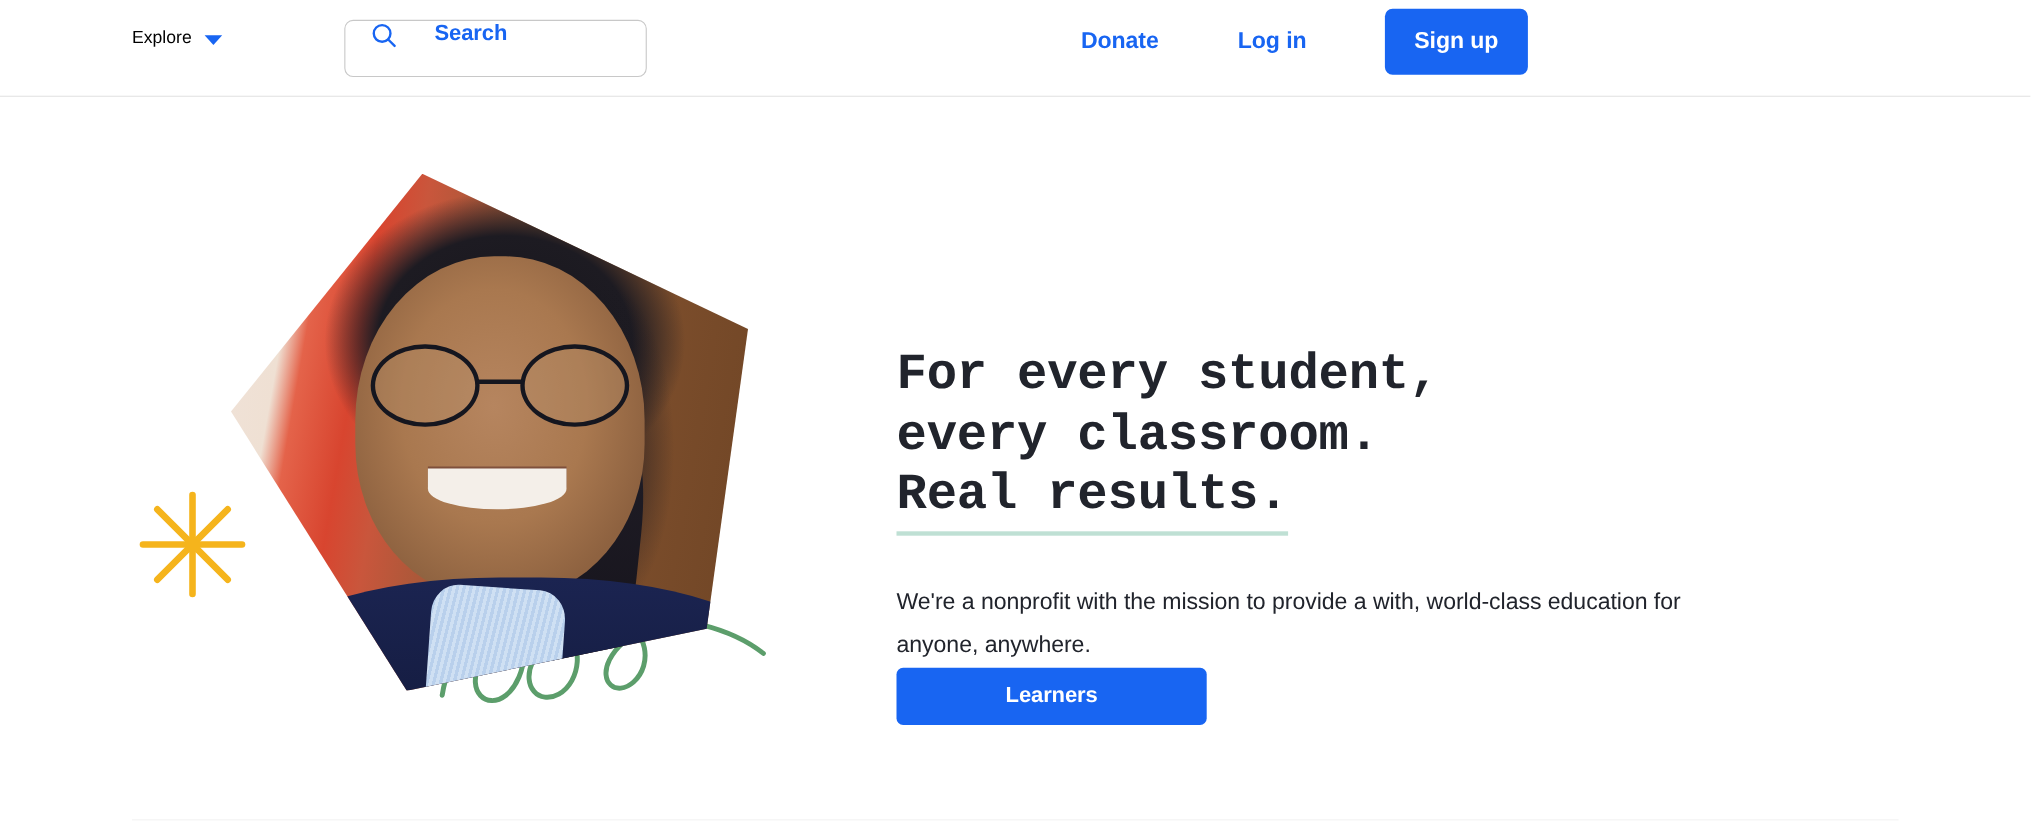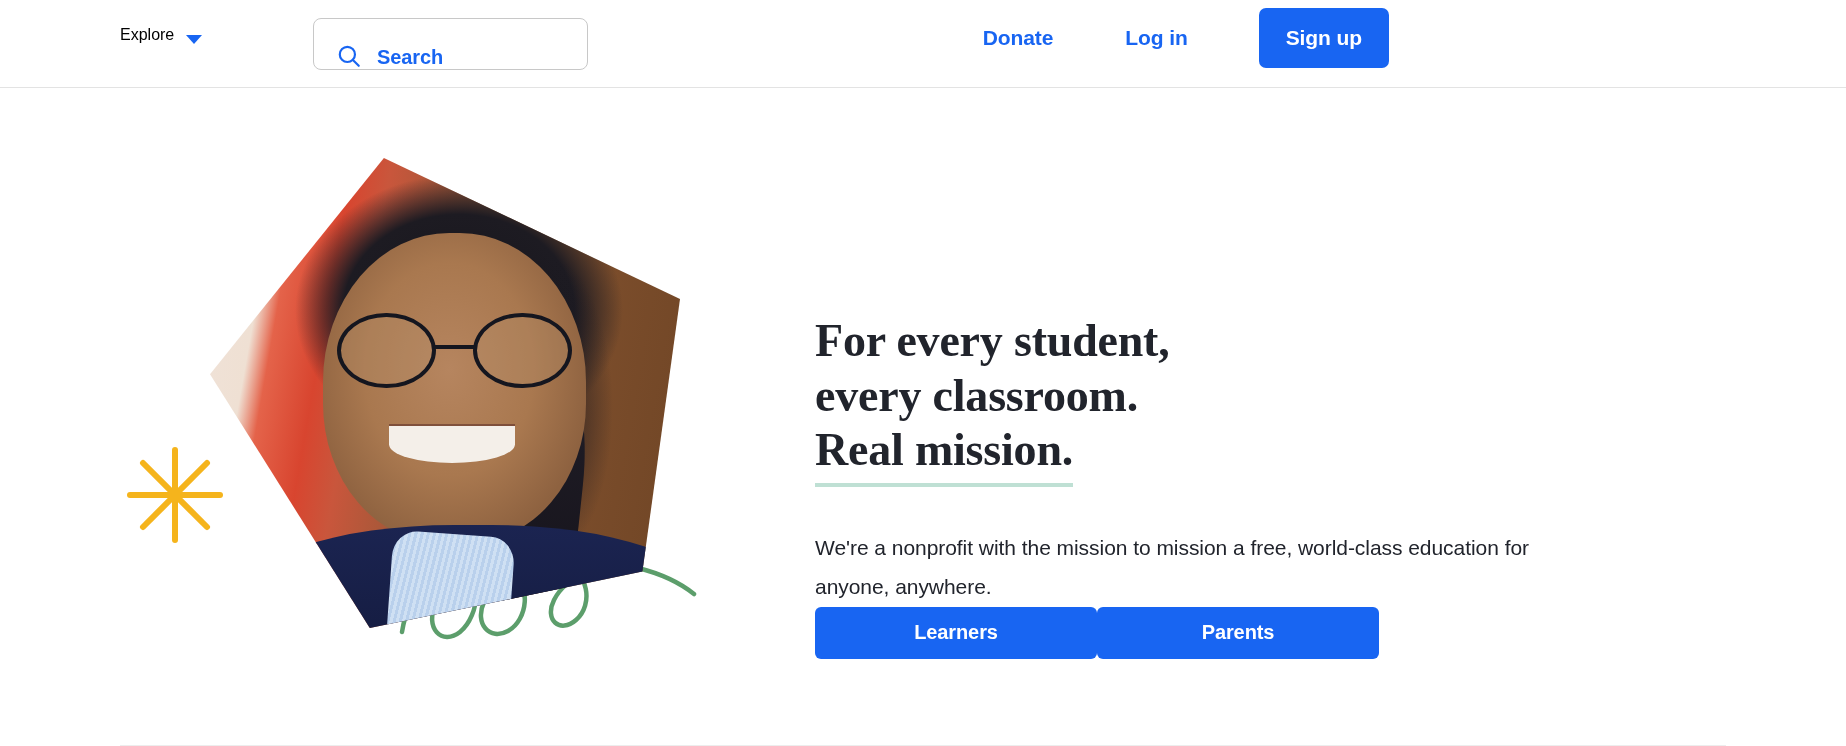--- a/index.html
+++ b/index.html
@@ -19,21 +19,21 @@
     width: 100%;
     border-bottom: 1px solid #e3e3e3;
     background: #ffffff;
   }
 
   .nav-explore {
     position: absolute;
     left: 120px;
     top: 26px;
     display: flex;
-    align-items: flex-end;
+    align-items: center;
     gap: 12px;
     cursor: pointer;
   }
   .caret {
     width: 0; height: 0;
     border-left: 8px solid transparent;
     border-right: 8px solid transparent;
     border-top: 9px solid #1865f2;
     margin-top: 3px;
   }
@@ -41,23 +41,23 @@
   .search-box {
     position: absolute;
     left: 313px;
     top: 18px;
     width: 275px;
     height: 52px;
     border: 1px solid #c8c8c8;
     border-radius: 8px;
     background: #fff;
     display: flex;
-    align-items: flex-end;
+    align-items: flex-start;
     padding-left: 22px;
-    gap: 15px;
+    gap: 33px;
     cursor: text;
   }
   .search-icon { flex: 0 0 auto; display:block; }
   .search-placeholder {
     color: #1865f2;
     font-size: 20px;
     font-weight: bold;
     letter-spacing: -0.1px;
   }
 
@@ -212,21 +212,21 @@
   .deco-loops  { left: 268px; top: 370px; }
 
   
   .hero-copy {
     position: absolute;
     left: 815px;
     top: 226px;
     width: 900px;
   }
   .headline {
-    font-family: Liberation Serif, serif;
+    font-family: Liberation Mono, monospace;
     color: #21242c;
     font-size: 46px;
     line-height: 1.19;
     font-weight: bold;
     letter-spacing: -0.2px;
   }
   .headline-underlined {
     display: inline-block;
     border-bottom: 4px solid #bfe0d4;
     padding-bottom: 5px;
@@ -331,28 +331,27 @@
         </div>
         <div class="ph-smile"></div>
       </div>
     </div>
   </div>
 
   <div class="hero-copy">
     <h1 class="headline">
       <span>For every student,</span><br>
       <span>every classroom.</span><br>
-      <span class="headline-underlined">Real mission.</span>
+      <span class="headline-underlined">Real results.</span>
     </h1>
 
     <p class="subhead">
-      <span>We're a nonprofit with the mission to mission a free, world-class education</span>
+      <span>We're a nonprofit with the mission to provide a with, world-class education</span>
       <span>for anyone, anywhere.</span>
     </p>
 
     <div class="cta-row">
       <button class="cta-btn">Learners</button>
-      <button class="cta-btn">Parents</button>
     </div>
   </div>
 
   <div class="bottom-rule"></div>
 </div>
 
 </body></html>

